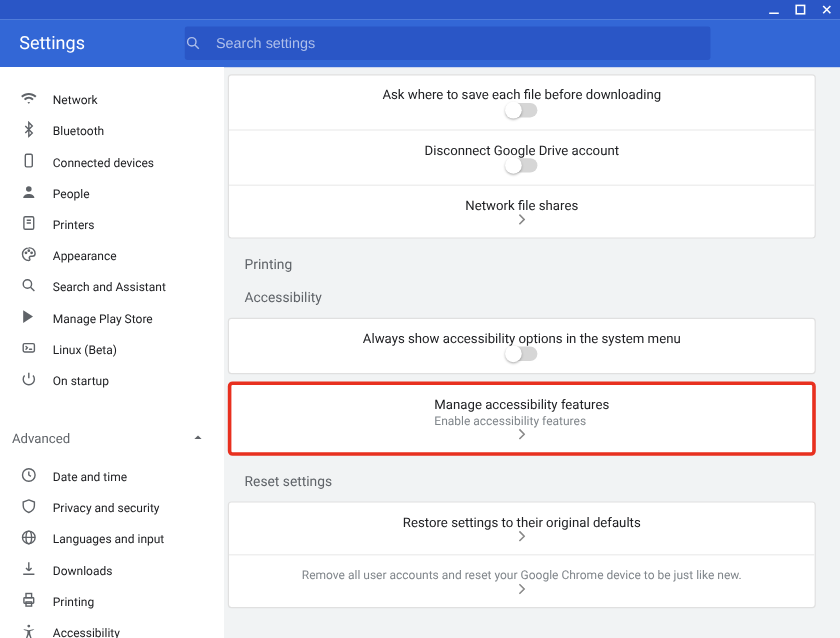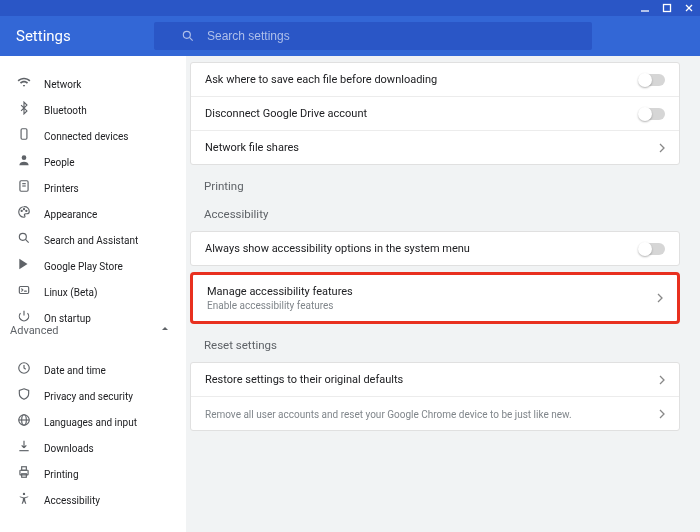--- a/index.html
+++ b/index.html
@@ -1,31 +1,31 @@
 <!DOCTYPE html>
 <html><head>
 <meta charset="utf-8">
 <style>
   * { margin: 0; padding: 0; box-sizing: border-box; }
   html, body { width: 700px; height: 532px; overflow: hidden; font-family: Roboto, "Segoe UI", Arial, sans-serif; background: #f1f3f4; }
   .titlebar { height: 16px; background: #2a56c6; display: flex; justify-content: flex-end; align-items: center; padding-right: 4px; gap: 8px; }
   .titlebar .ctrl { color: #fff; width: 14px; height: 14px; display:flex; align-items:center; justify-content:center; }
   .header { height: 40px; background: #3367d6; display: flex; align-items: center; }
   .header-left { width: 154px; padding-left: 16px; color: #fff; font-size: 15px; font-weight: 400; }
-  .search-box { flex: 1; max-width: 438px; height: 28px; background: #2a56c6; display: flex; align-items: center; border-radius: 2px; padding: 0 27px; gap: 12px; }
+  .search-box { flex: 1; max-width: 438px; height: 28px; background: #2a56c6; display: flex; align-items: center; border-radius: 2px; padding: 0 0; gap: 12px; }
   .search-box input { background: transparent; border: none; outline: none; color: #aebfea; font-size: 12px; flex: 1; }
   .search-box input::placeholder { color: #aebfea; }
   .body { display: flex; height: calc(532px - 56px); }
   .sidebar { width: 186px; background: #fff; overflow-y: auto; padding-top: 8px; }
   .nav-item { display: flex; align-items: flex-end; height: 26px; padding-left: 16px; gap: 12px; cursor: pointer; color: #202124; font-size: 10px; }
   .nav-item .icon { width: 16px; height: 16px; color: #5f6368; display:flex; align-items:center; justify-content:center; }
-  .nav-section-header { display:flex; align-items:flex-start; justify-content:space-between; height: 26px; padding: 0 16px 0 10px; font-size: 11px; color: #5f6368; cursor:pointer; }
+  .nav-section-header { display:flex; align-items:center; justify-content:space-between; height: 26px; padding: 0 16px 0 10px; font-size: 11px; color: #5f6368; cursor:pointer;margin-top:28px; }
   .main { flex: 1; overflow-y: auto; padding: 6px 20px 20px 4px; }
   .card { background: #fff; border: 1px solid #e0e0e0; border-radius: 3px; margin-bottom: 12px; }
-  .row { display: flex; align-items: center; justify-content: space-between; padding: 10px 14px; border-bottom: 1px solid #ececec; min-height: 30px; }
+  .row { display: flex; align-items: center; justify-content: space-between; padding: 10px 14px; border-bottom: 1px solid #ececec; min-height: 30px; flex-direction: column; }
   .row:last-child { border-bottom: none; }
   .row .label { font-size: 11px; color: #202124; }
   .row .sub { font-size: 10px; color: #80868b; margin-top: 2px; }
   .section-title { font-size: 11.5px; color: #5f6368; margin: 14px 0 10px 14px; }
   .toggle { width: 26px; height: 12px; border-radius: 6px; background: #d6d6d6; position: relative; }
   .toggle::after { content:""; position:absolute; width:14px; height:14px; border-radius:50%; background:#fff; top:-1px; left:-1px; box-shadow:0 1px 2px rgba(0,0,0,0.3); }
   .chevron { color: #888; }
   .highlight-card { border: 3px solid #e8301f; border-radius: 4px; background:#fff; margin-bottom: 14px; }
   .highlight-card .row { border-bottom: none; }
   svg { display:block; }
@@ -131,21 +131,21 @@
             </svg>
           </span>
           <span>Search and Assistant</span>
         </div>
         <div class="nav-item">
           <span class="icon">
             <svg width="14" height="14" viewBox="0 0 24 24" fill="#5f6368">
               <path d="M4 3l14 9-14 9V3z"></path>
             </svg>
           </span>
-          <span>Google Play Store</span>
+          <span>Manage Play Store</span>
         </div>
         <div class="nav-item">
           <span class="icon">
             <svg width="14" height="14" viewBox="0 0 24 24" fill="none" stroke="#5f6368" stroke-width="2">
               <rect x="4" y="6" width="16" height="12" rx="2"></rect>
               <path d="M8 10l2 2-2 2M13 14h3" stroke-linecap="round"></path>
             </svg>
           </span>
           <span>Linux (Beta)</span>
         </div>

